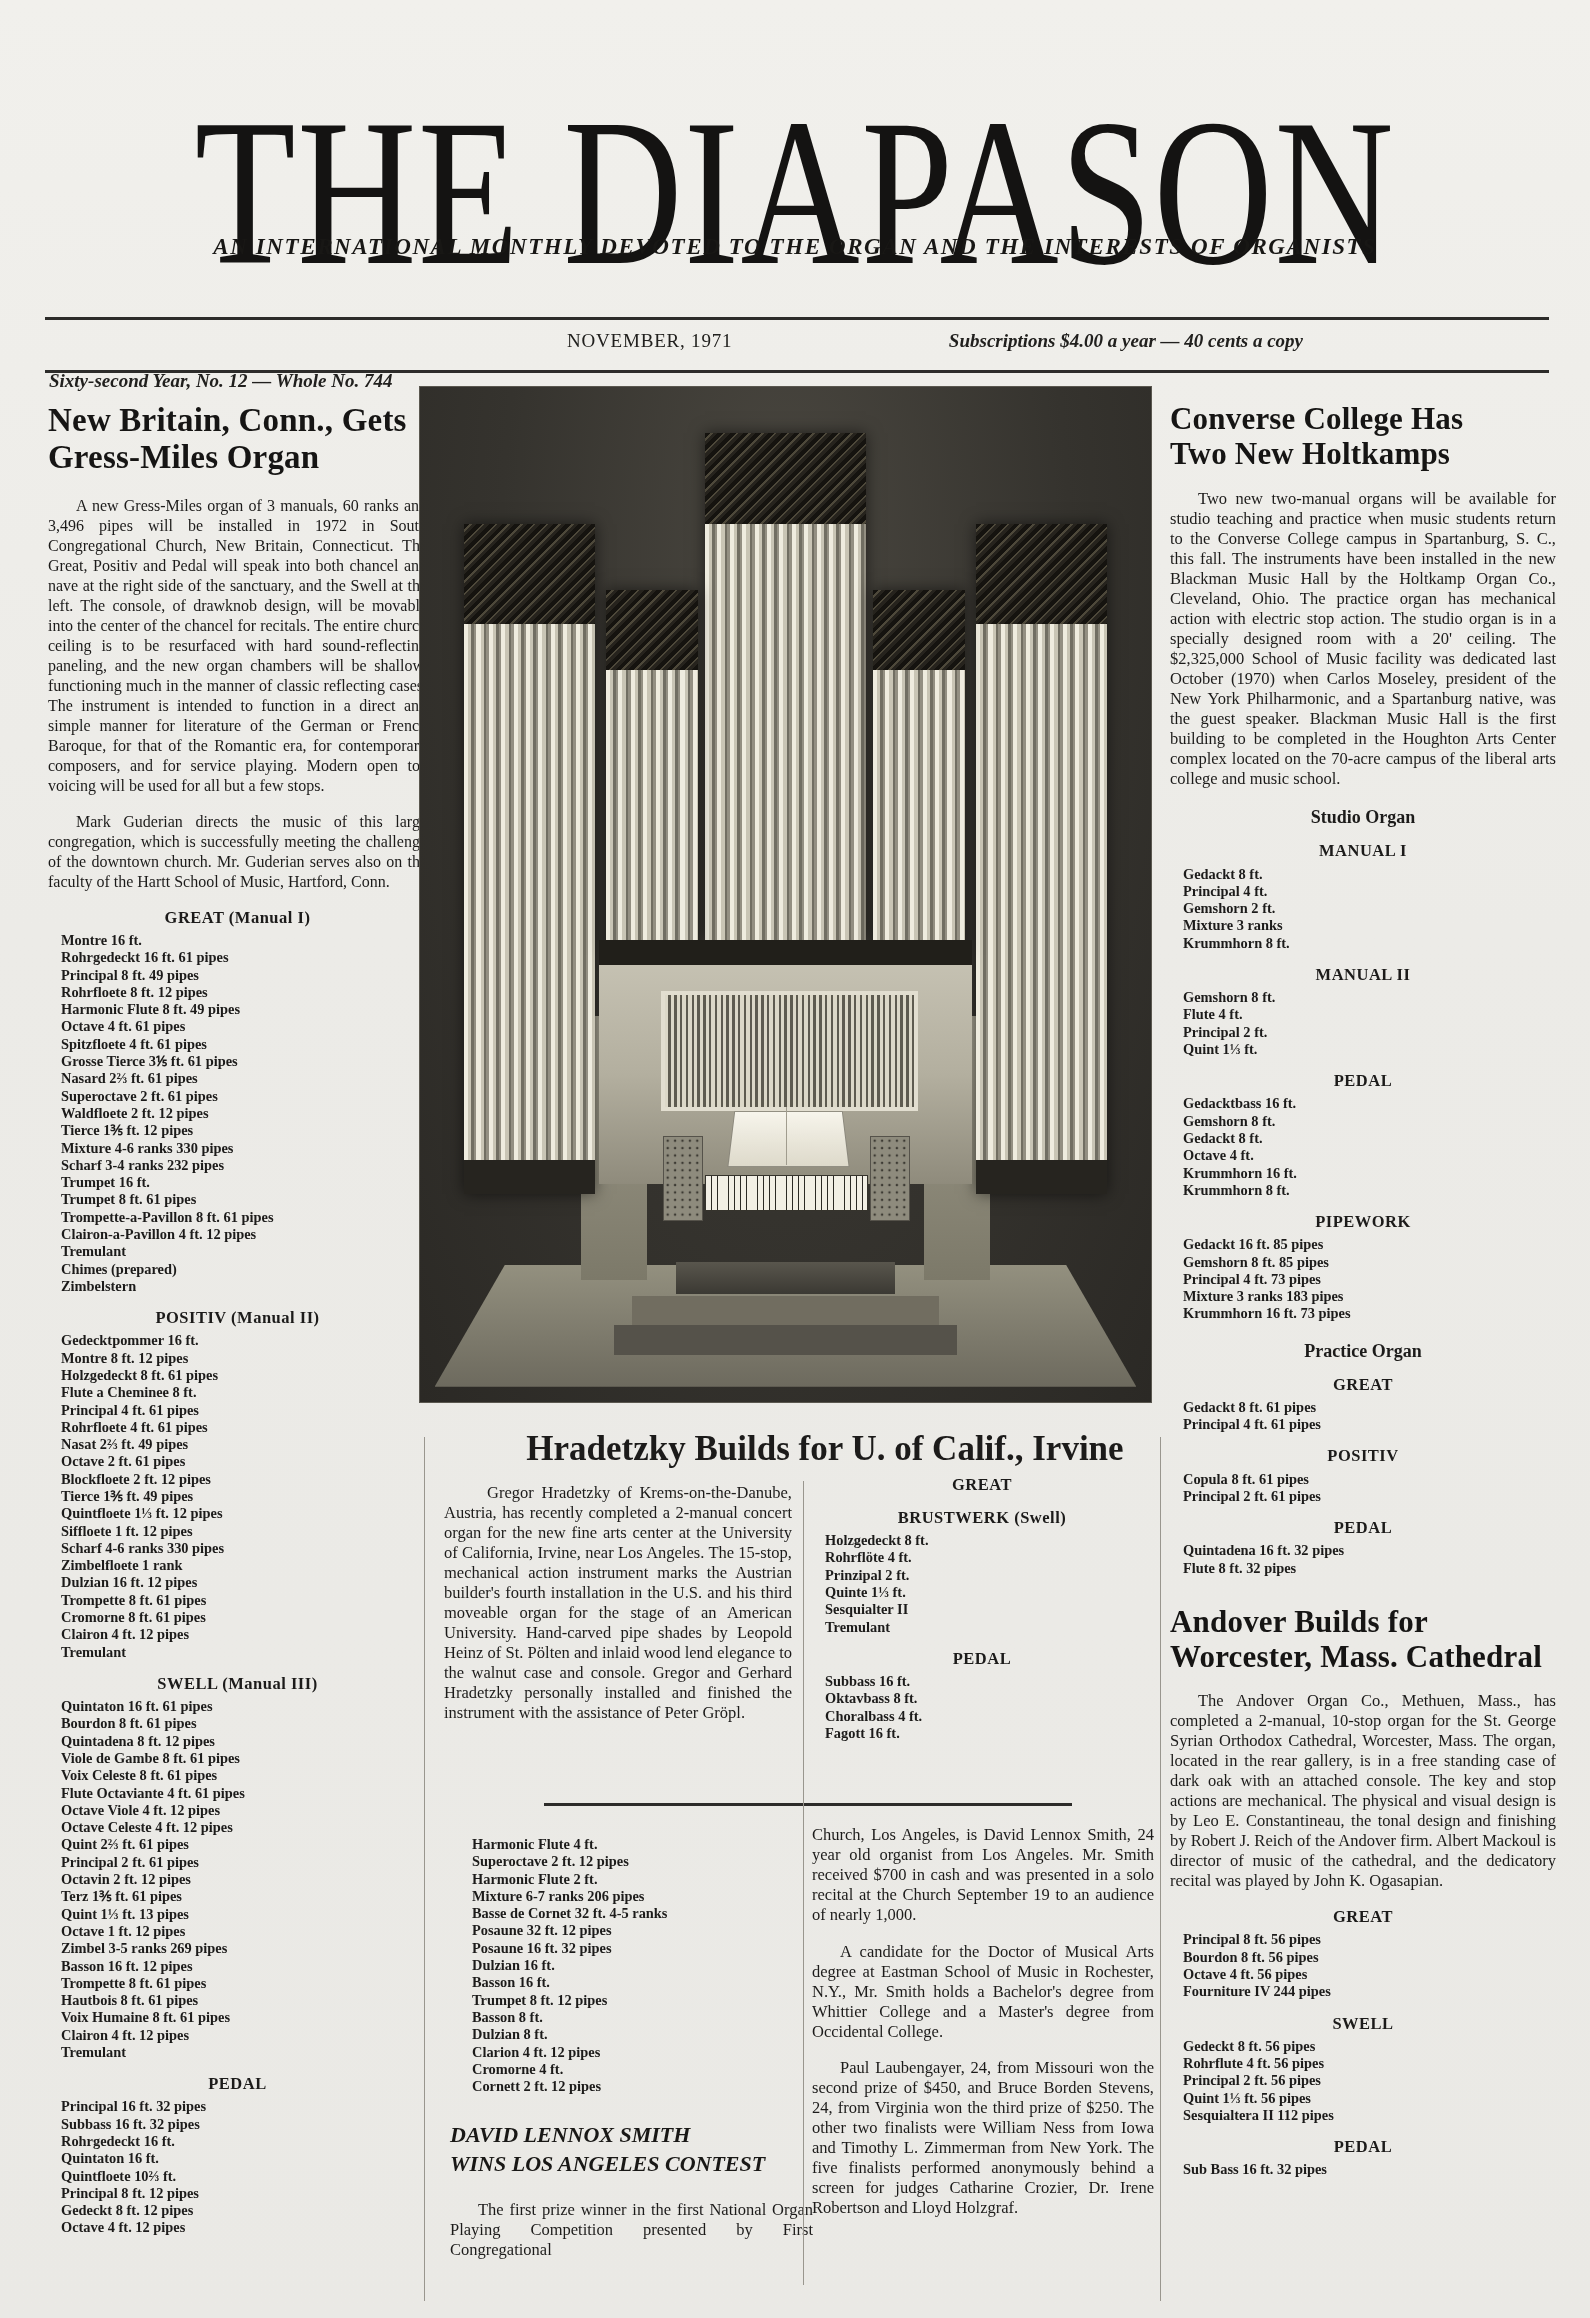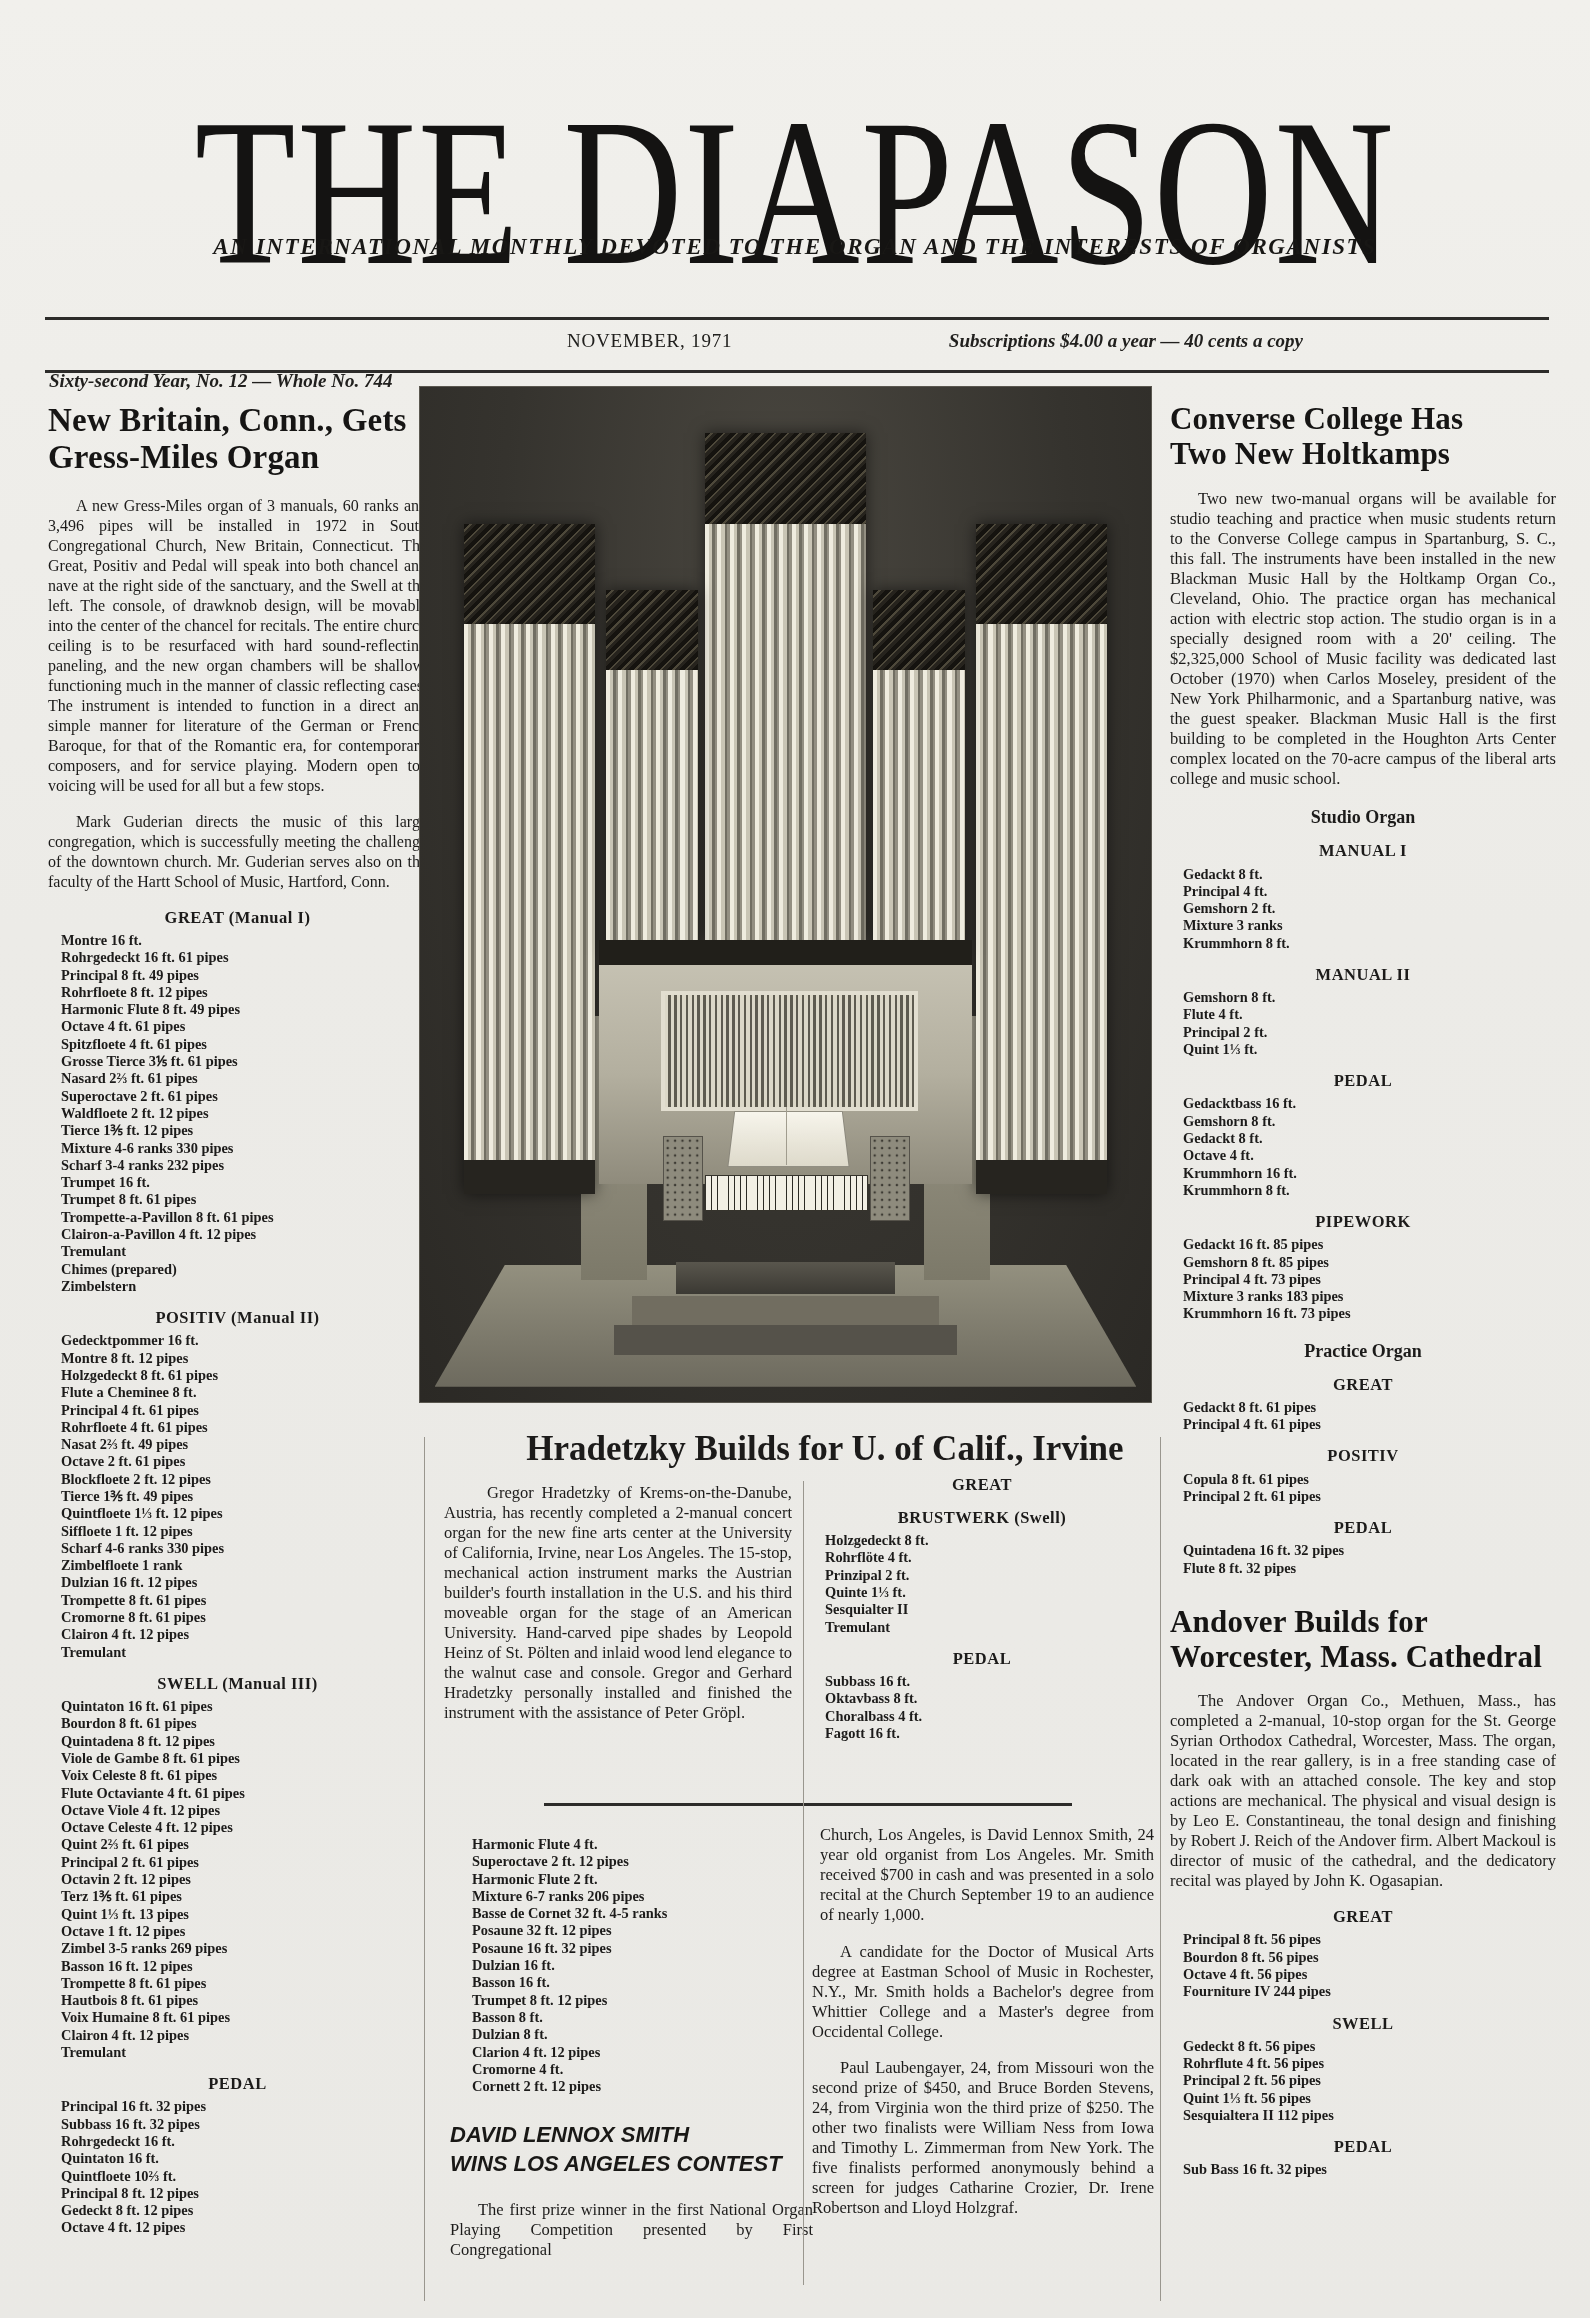--- a/index.html
+++ b/index.html
@@ -23,33 +23,33 @@
     position:absolute;left:0;top:234px;width:100%;
     text-align:center;font-size:23px;font-weight:bold;font-style:italic;
     letter-spacing:1.6px;color:#181715;
   }
   .rule{position:absolute;background:#2d2c2a;}
   .dateline{position:absolute;top:330px;font-size:19px;color:#21201e;}
   .dateline.ital{font-style:italic;font-weight:bold;}
   
   .headline{font-size:33px;font-weight:bold;line-height:1.12;letter-spacing:0.2px;color:#161514;}
   .body-para{font-size:16px;line-height:20px;text-align:justify;text-indent:28px;margin-top:10px;}
-  .body-para.noindent{text-indent:0;margin-left:8px;}
+  .body-para.noindent{text-indent:0;}
   .stoplist-header{text-align:center;font-weight:bold;font-size:16.5px;letter-spacing:0.5px;margin:13px 0 4.1px 0;}
   .stop-line{font-size:14.4px;line-height:17.3px;font-weight:bold;padding-left:13px;white-space:nowrap;}
   .subhead{text-align:center;font-weight:bold;font-size:18px;margin:18px 0 3.3px 0;}
   
   .col-left{position:absolute;left:48px;top:402px;width:379px;}
   .col-right{position:absolute;left:1170px;top:402px;width:386px;}
   .center-headline{position:absolute;left:476px;top:1429px;width:698px;text-align:center;font-size:35px;font-weight:bold;}
   .subcol-text{position:absolute;left:444px;top:1483px;width:348px;}
   .subcol-stops{position:absolute;left:812px;top:1475px;width:340px;}
   .pedal-cont{position:absolute;left:459px;top:1829px;width:333px;margin-top:7px;}
   .contest-block{position:absolute;left:450px;top:2121px;width:363px;}
-  .contest-title{font-family:Liberation Sans, sans-serif;font-style:italic;font-weight:bold;font-size:22px;line-height:1.3;color:#191816;}
+  .contest-title{font-family:Liberation Serif, serif;font-style:italic;font-weight:bold;font-size:22px;line-height:1.3;color:#191816;}
   .contest-cont{position:absolute;left:812px;top:1825px;width:342px;}
   .vrule{position:absolute;width:0.8px;background:#99968e;}
   
   .photo{position:absolute;left:419px;top:386px;width:731px;height:1015px;
     background:radial-gradient(ellipse at 50% 18%, #4a4740 0%, #35332e 55%, #2b2925 100%);
     border:0.8px solid #5a574f;overflow:hidden;}
   .photo *{position:absolute;}
   .pipes{background:repeating-linear-gradient(90deg,#efecdf 0 4.1px,#c9c5b5 4.1px 7.4px,#716e62 7.4px 10px,#938f82 10px 12.4px);}
   .crown{background:
      repeating-linear-gradient(135deg,#15130f 0 4.1px,#4d483a 4.1px 5.8px,#26231d 5.8px 9px);}

